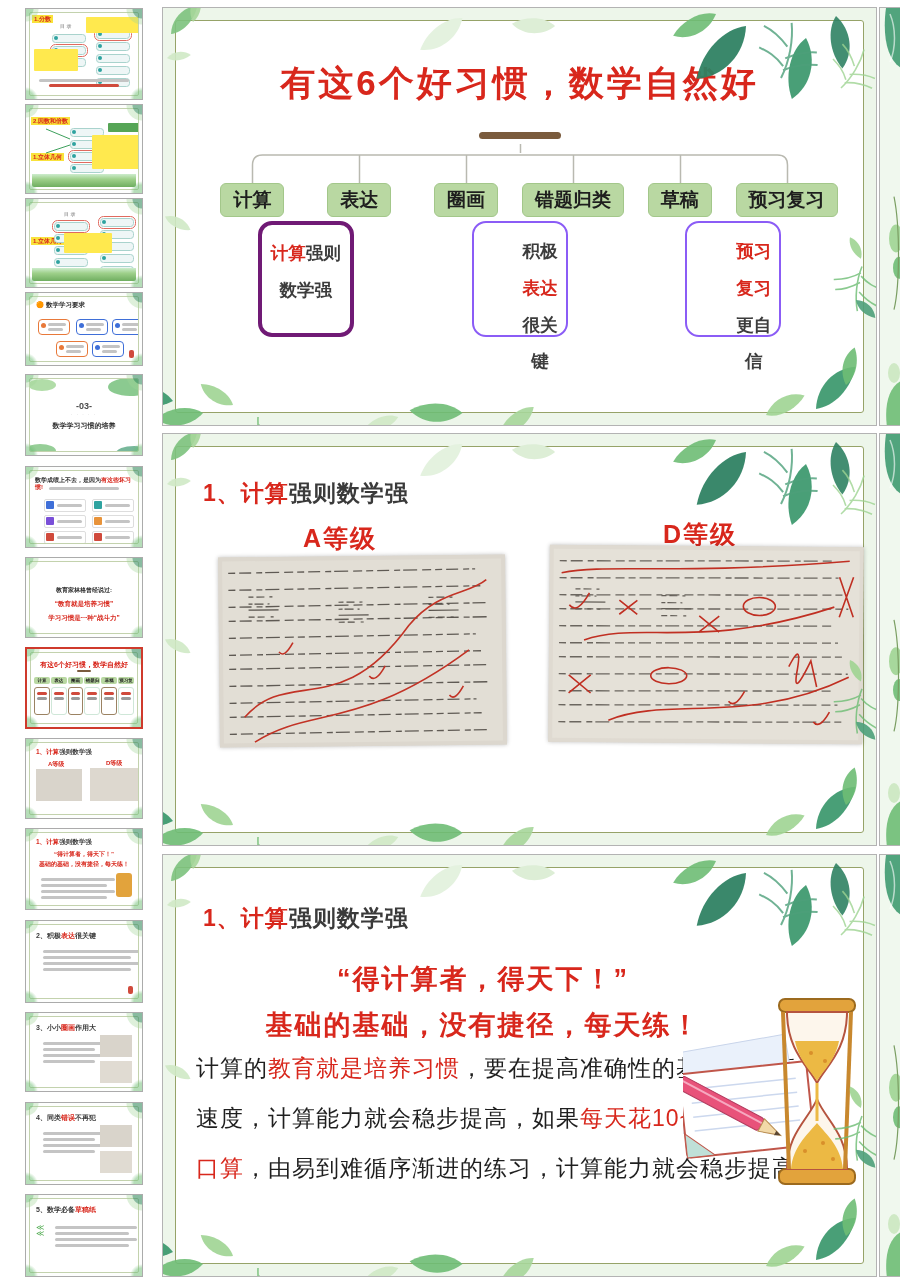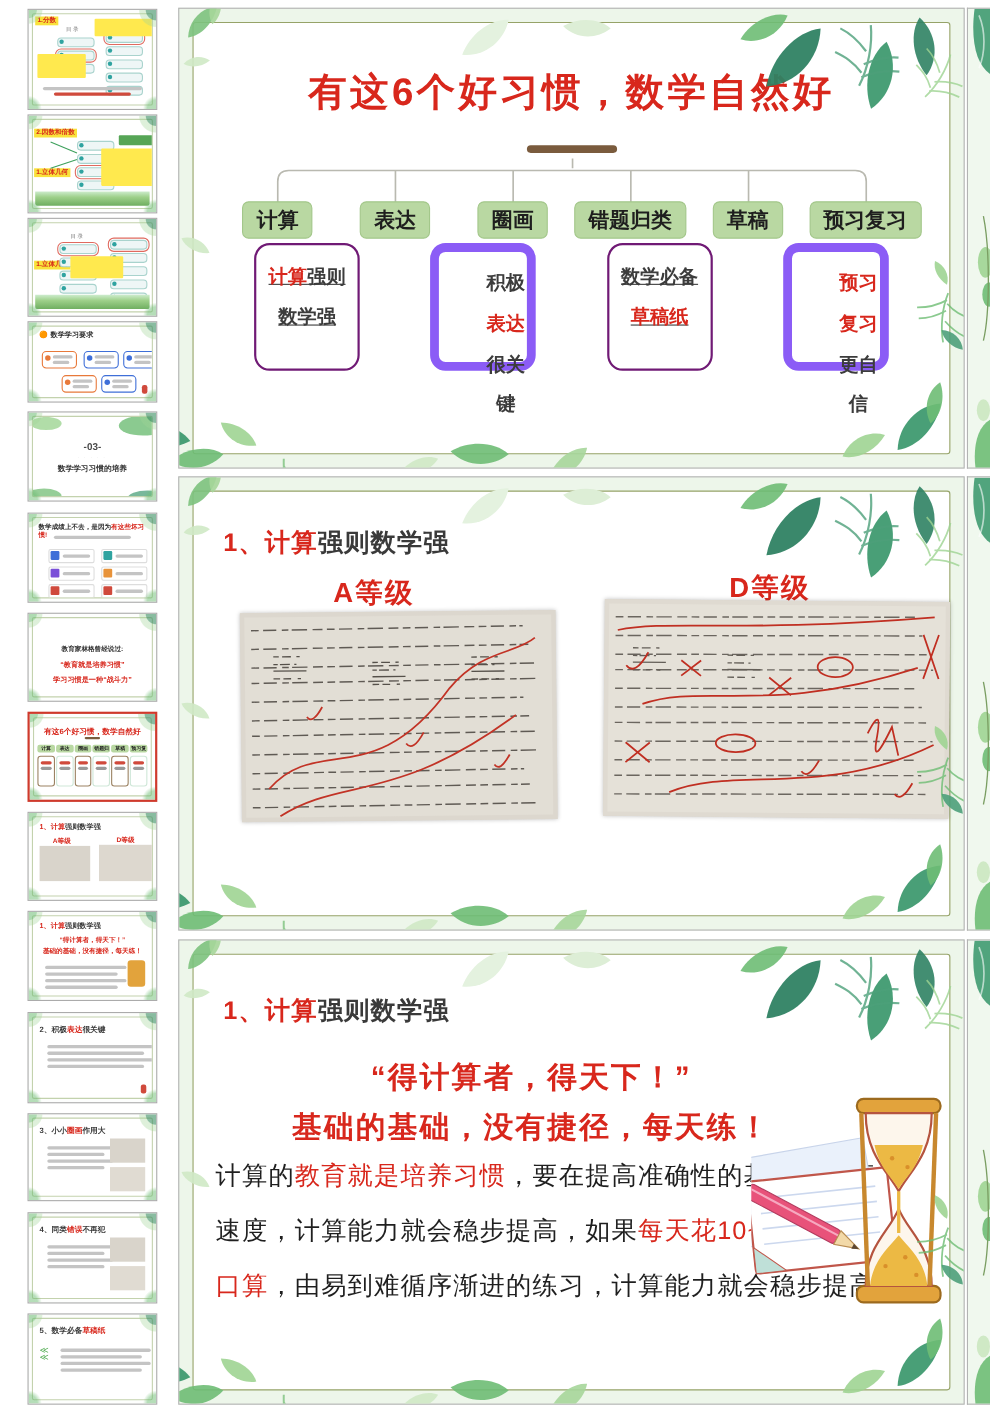--- a/index.html
+++ b/index.html
@@ -39,22 +39,22 @@
   .s1-title{position:absolute;top:52px;left:0;width:100%;text-align:center;
             font-size:35px;font-weight:bold;color:#d8271c;letter-spacing:3px;}
   .s1-divider{position:absolute;top:124px;left:50%;transform:translateX(-50%);
               width:82px;height:7px;border-radius:3.5px;background:#7a5b3d;}
   .s1-row{position:absolute;left:36px;right:36px;display:flex;}
   .s1-col{flex:1;display:flex;justify-content:center;}
   .pill{background:#b9d8a2;border:1px solid #a3c78a;border-radius:6px;
         font-size:19px;font-weight:bold;color:#1e1e1e;padding:3px 12px;white-space:nowrap;}
   .card{width:96px;height:116px;border-radius:14px;background:#fff;box-sizing:border-box;
         text-align:center;padding-top:10px;font-size:17.5px;font-weight:bold;color:#3c3c3c;line-height:2.1;}
-  .card.brown{border:2px solid #701a75;text-decoration:underline;}
-  .card.mint{border:8px solid #8b5cf6;padding-left:41px;}
+  .card.brown{border:4px solid #701a75;}
+  .card.mint{border:2px solid #8b5cf6;padding-left:41px;}
   .card .boxed{border:1.5px solid #d8271c;border-radius:4px;padding:0 1px;}
   
   .s-title{position:absolute;left:40px;font-size:23px;font-weight:bold;letter-spacing:1px;}
   .grade{position:absolute;font-size:25px;font-weight:bold;color:#d8271c;letter-spacing:2px;}
   .photo{position:absolute;background:#dcd7ce;box-shadow:0 0 4px rgba(0,0,0,.25);}
   
   .quote{position:absolute;left:20px;width:600px;text-align:center;
          font-size:27px;font-weight:bold;color:#d8271c;letter-spacing:2px;}
   .bodyline{position:absolute;left:33px;font-size:23px;color:#1f1f1f;letter-spacing:1px;white-space:nowrap;}
   
@@ -378,26 +378,20 @@
       <div class="s1-col">
         <div class="card brown">
      <div><span class="red">计算</span><span class="">强则</span></div>
           <div><span class="">数学强</span></div>
         </div>
       </div>
       <div class="s1-col">
         <div class="card mint">
      <div><span class="">积极</span><span class="red">表达</span></div>
           <div><span class="">很关键</span></div>
-        </div>
-      </div>
-      <div class="s1-col">
-        <div class="card brown">
-     <div><span class="">数学必备</span></div>
-          <div><span class="red">草稿纸</span></div>
         </div>
       </div>
       <div class="s1-col">
         <div class="card mint">
      <div><span class="red">预习复习</span></div>
           <div><span class="">更自信</span></div>
         </div>
       </div>
     </div>
 <svg class="deco" width="713" height="417">

